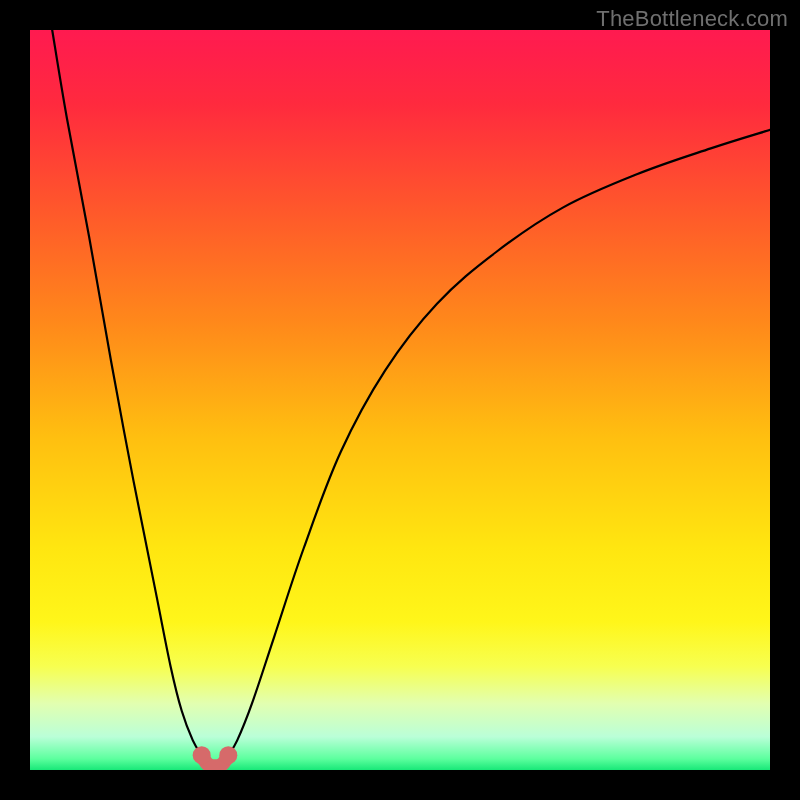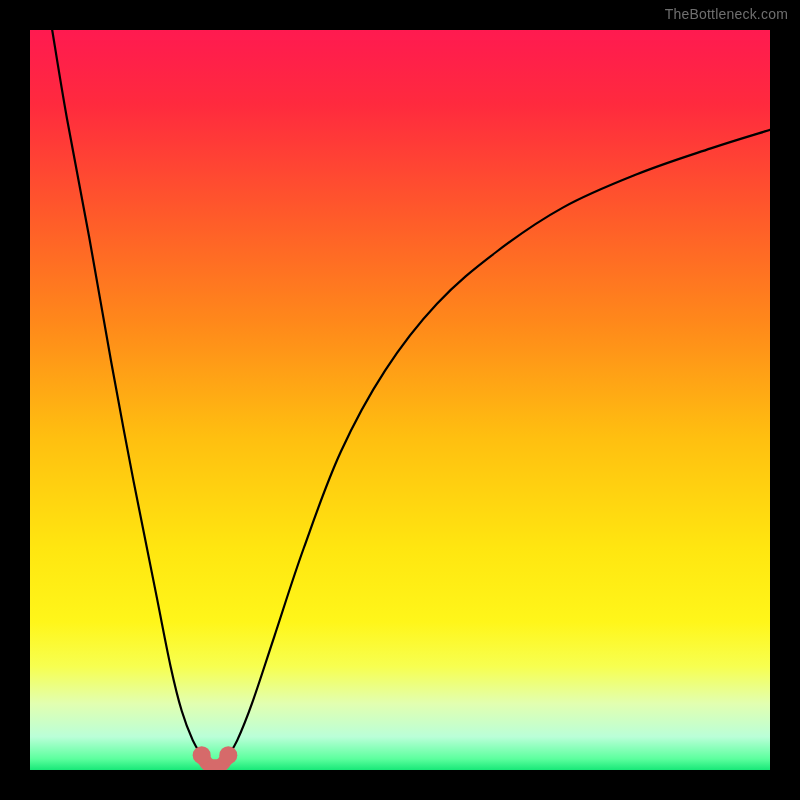--- a/index.html
+++ b/index.html
@@ -29,21 +29,21 @@
   }
   .gradient {
     position: absolute;
     inset: 0;
   }
   .watermark {
     position: absolute;
     top: 6px;
     right: 12px;
     color: #6f6f6f;
-    font-size: 14px;
+    font-size: 22px;
     font-weight: 400;
     letter-spacing: 0.2px;
   }
   svg.curve {
     position: absolute;
     inset: 0;
     width: 100%;
     height: 100%;
   }
 </style>

